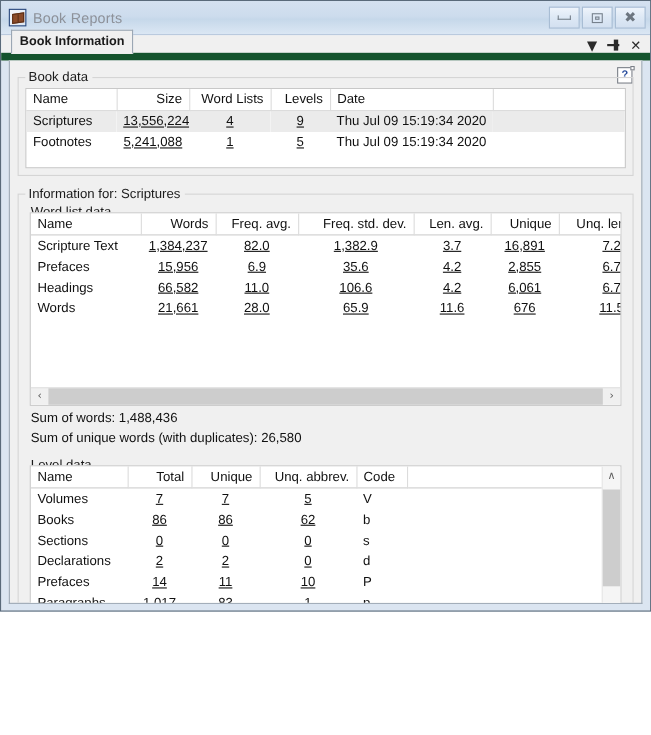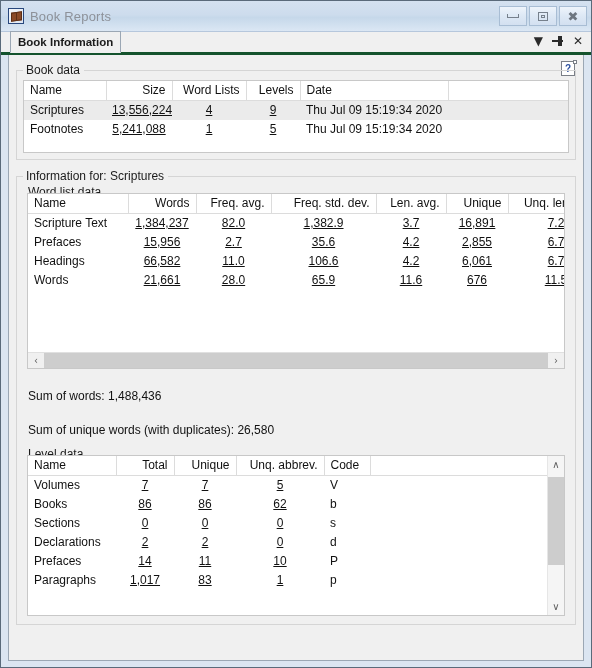--- a/index.html
+++ b/index.html
@@ -5,21 +5,21 @@
   html, body {
     margin: 0; padding: 0;
     width: 592px; height: 668px;
     background: #ffffff;
     font-family: "Liberation Sans", sans-serif;
     -webkit-font-smoothing: antialiased;
   }
   .window {
     position: absolute;
     left: 0; top: 0;
-    width: 592px; height: 668px;
+    width: 592px; height: 556px;
     box-sizing: border-box;
     border: 1px solid #5a6a7a;
     background: #dbe5f1;
     display: flex;
     flex-direction: column;
     overflow: hidden;
   }
   
   .titlebar {
     height: 30px;
@@ -76,21 +76,21 @@
   .glyph-min { width: 10px; height: 3px; border: 1px solid #76808c; border-top: none; background: transparent; }
   .glyph-max { width: 10px; height: 9px; border: 1px solid #76808c; box-sizing: border-box; position: relative; }
   .glyph-max:after { content:""; position:absolute; left:2px; top:2px; right:2px; bottom:2px; border:1px solid #76808c; }
   .glyph-close { font-size: 13px; color: #6d7680; line-height: 1; font-family: "DejaVu Sans", sans-serif; }
 
   
   .tabstrip {
     flex: 0 0 23px;
     height: 23px;
     background: #f0f0f0;
-    border-bottom: 3px solid #14532d;
+    border-bottom: 7px solid #14532d;
     display: flex;
     align-items: flex-end;
     padding-left: 9px;
     position: relative;
     box-sizing: border-box;
   }
   .tab {
     height: 22px;
     padding: 0 7px 0 7px;
     display: flex; align-items: center;
@@ -247,21 +247,21 @@
   .vscroll .thumb {
     position: absolute;
     left: 0; top: 21px;
     width: 16px; height: 88px;
     background: #cdcdcd;
   }
 
   .sumline {
     font-size: 12px;
     color: #111111;
-    margin: 20px 0 0 1px;
+    margin: 4px 0 0 1px;
     white-space: nowrap;
   }
 </style>
 </head>
 <body>
 
 <div class="window">
 
   <div class="titlebar">
     <div class="app-icon">
@@ -373,21 +373,21 @@
                   <td class="num">1,384,237</td>
                   <td class="num">82.0</td>
                   <td class="num">1,382.9</td>
                   <td class="num">3.7</td>
                   <td class="num">16,891</td>
                   <td class="num">7.2</td>
                 </tr>
                 <tr>
                   <td>Prefaces</td>
                   <td class="num">15,956</td>
-                  <td class="num">2.7</td>
+                  <td class="num">6.9</td>
                   <td class="num">35.6</td>
                   <td class="num">4.2</td>
                   <td class="num">2,855</td>
                   <td class="num">6.7</td>
                 </tr>
                 <tr>
                   <td>Headings</td>
                   <td class="num">66,582</td>
                   <td class="num">11.0</td>
                   <td class="num">106.6</td>

